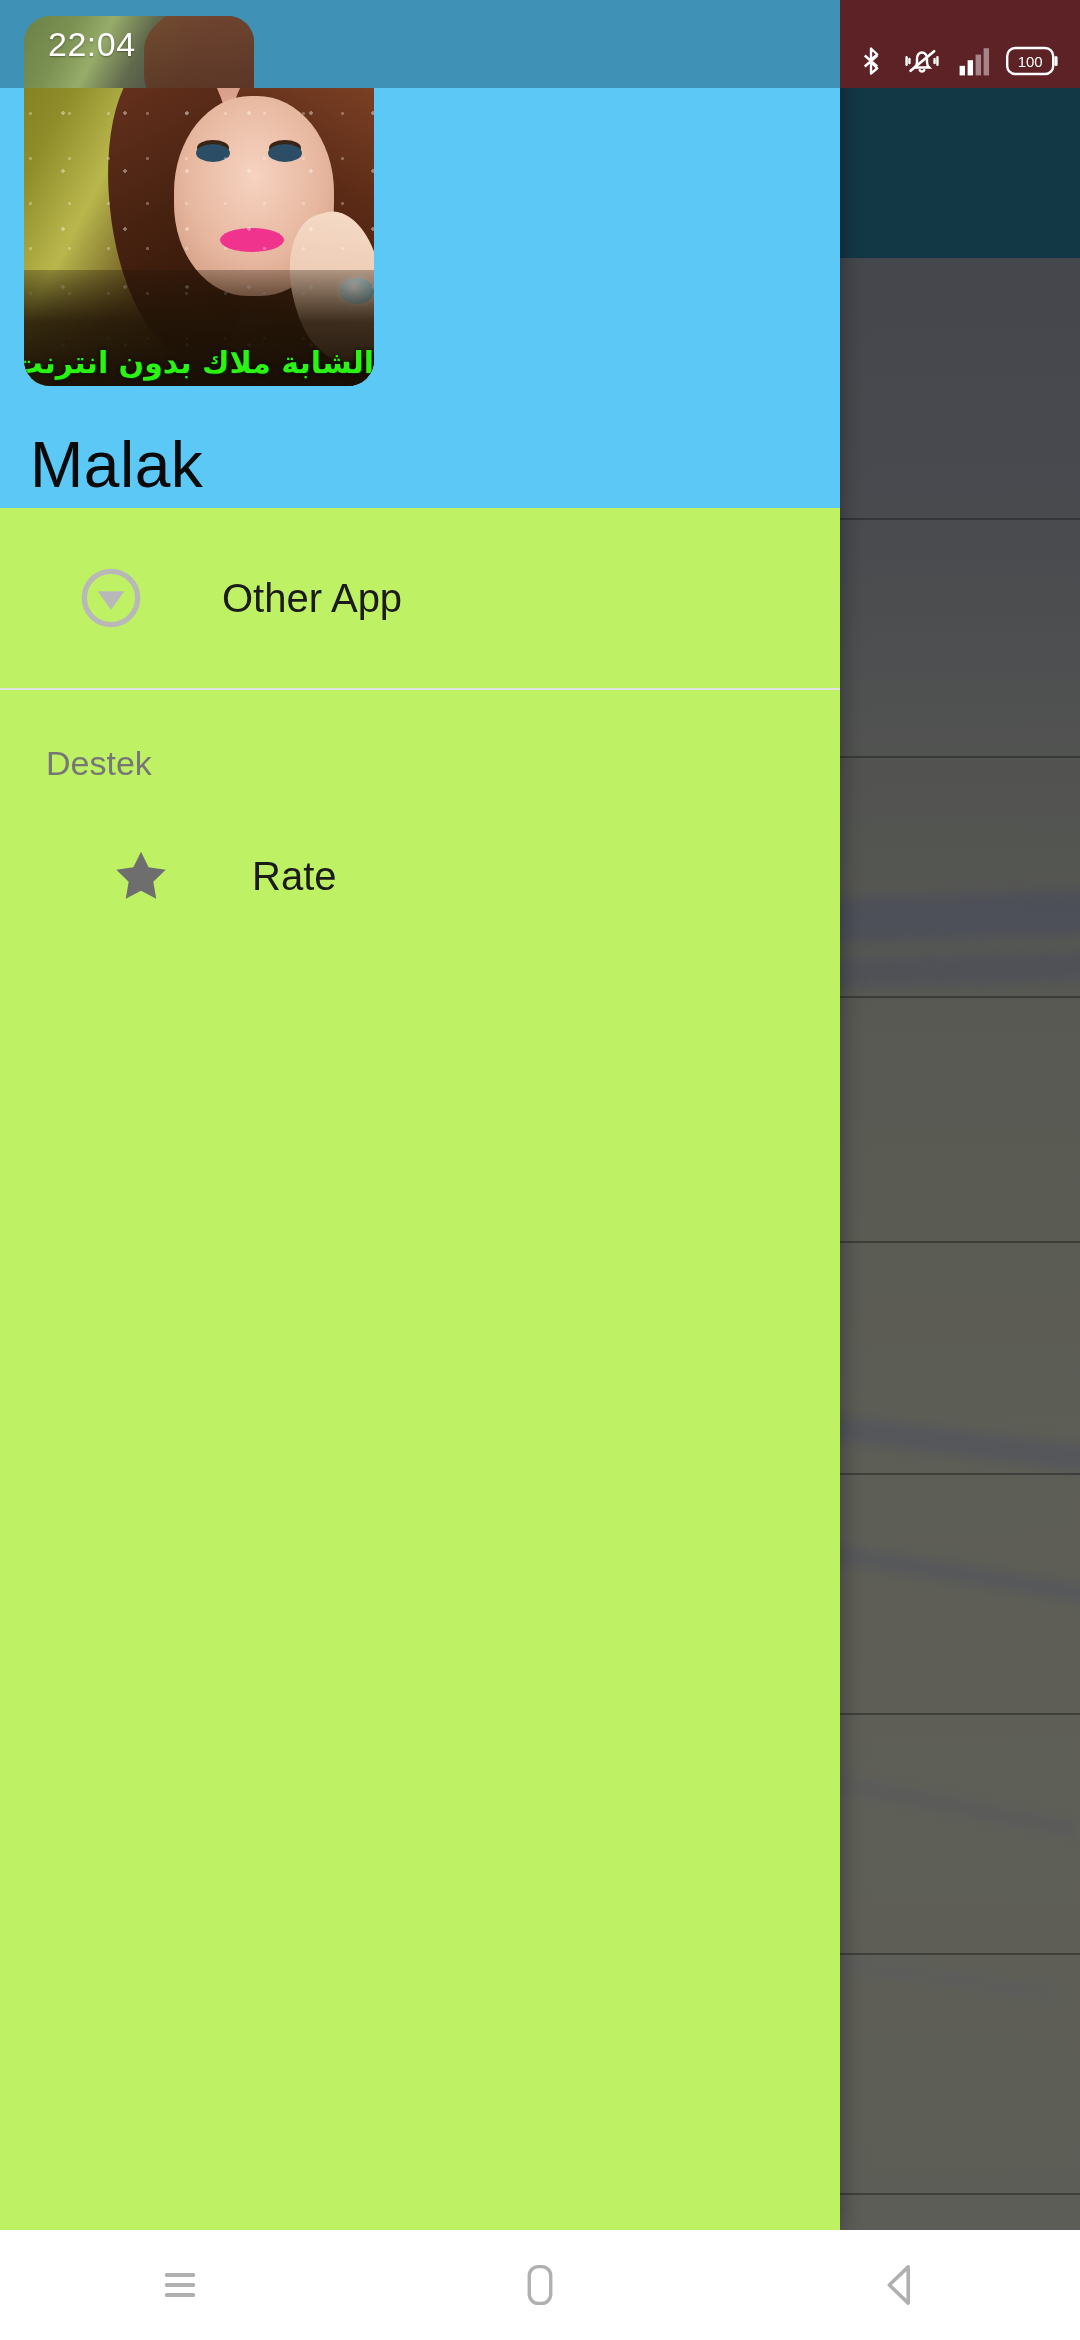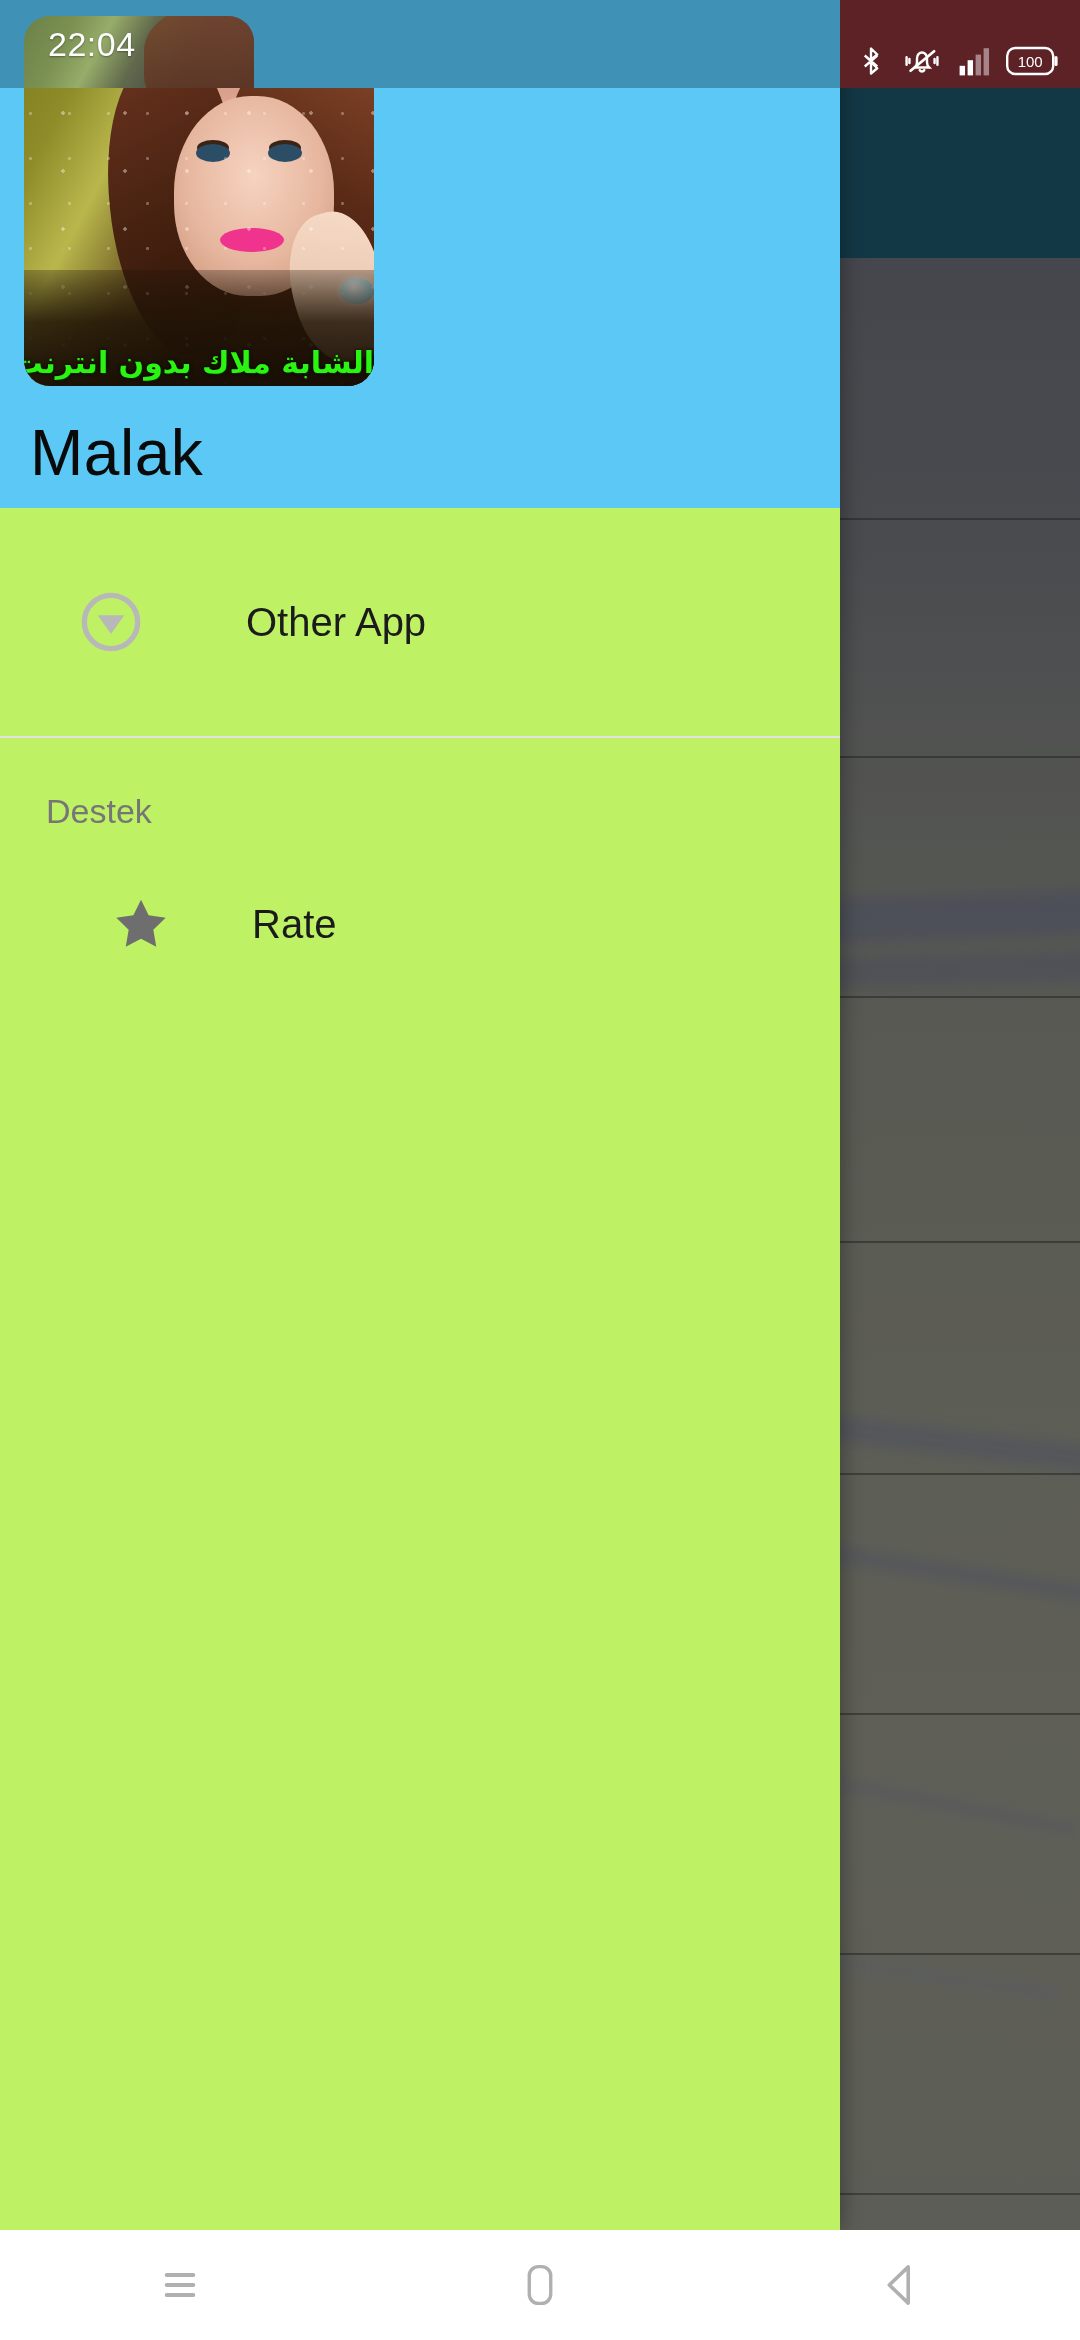--- a/index.html
+++ b/index.html
@@ -168,37 +168,36 @@
   #app-icon .sparkles {
     position:absolute; inset:0;
     background-image:
       radial-gradient(circle, rgba(255,255,255,0.75) 1.5px, transparent 2px),
       radial-gradient(circle, rgba(255,255,255,0.55) 1.2px, transparent 2px);
     background-size:62px 58px, 39px 45px;
     background-position:8px 10px, 26px 30px;
     opacity:0.55;
   }
   #drawer-title {
-    position:absolute; left:30px; bottom:23px;
+    position:absolute; left:30px; bottom:11px;
     color:#0a0a0a;
     font-size:64px;
     line-height:1;
     letter-spacing:0.5px;
   }
 
   
   .menu-item {
     position:relative;
     display:flex; align-items:center;
     height:unset;
     padding:0;
   }
   #item-other-app {
-    height:228px;
-    gap:24px;
+    height:180px;
   }
   .menu-icon {
     width:222px;
     display:flex; align-items:center; justify-content:center;
     flex:0 0 222px;
   }
   .menu-label {
     font-size:40px;
     color:#1b1b1b;
   }

